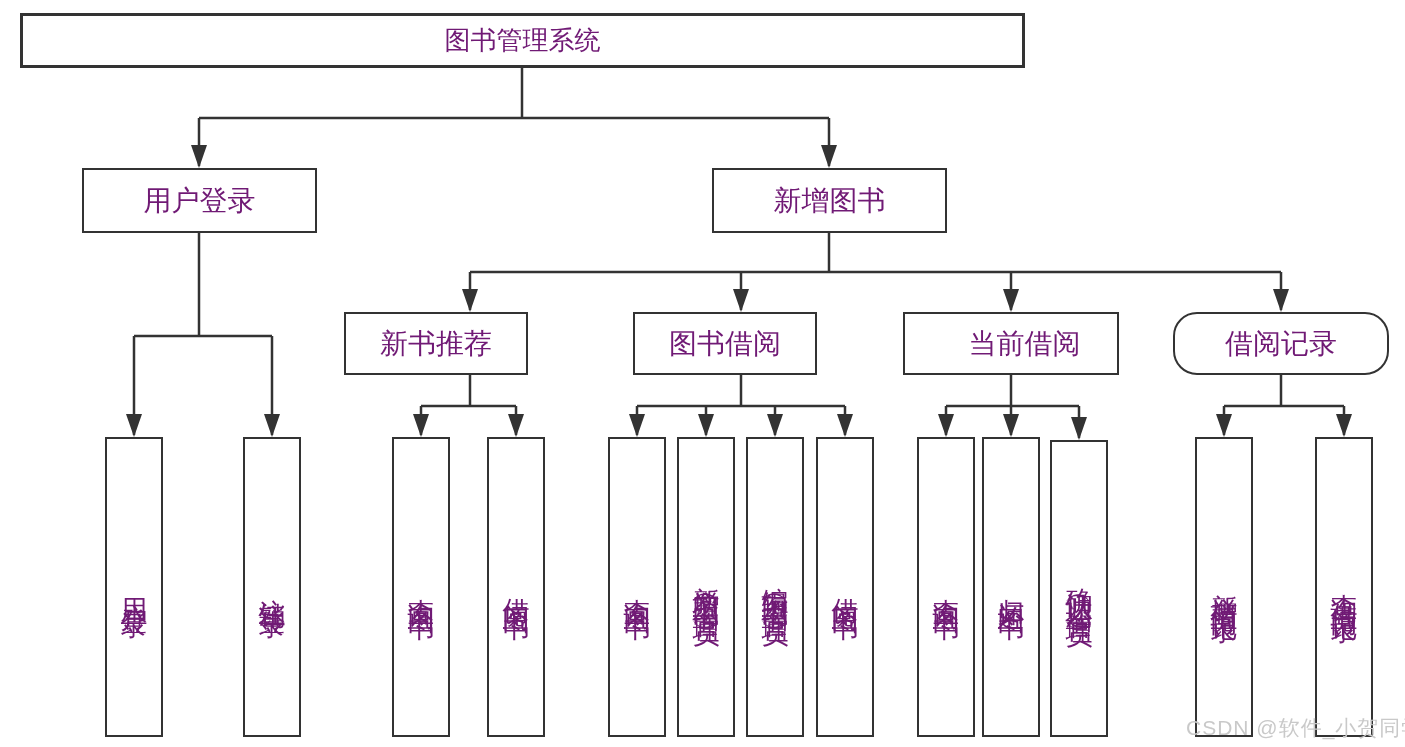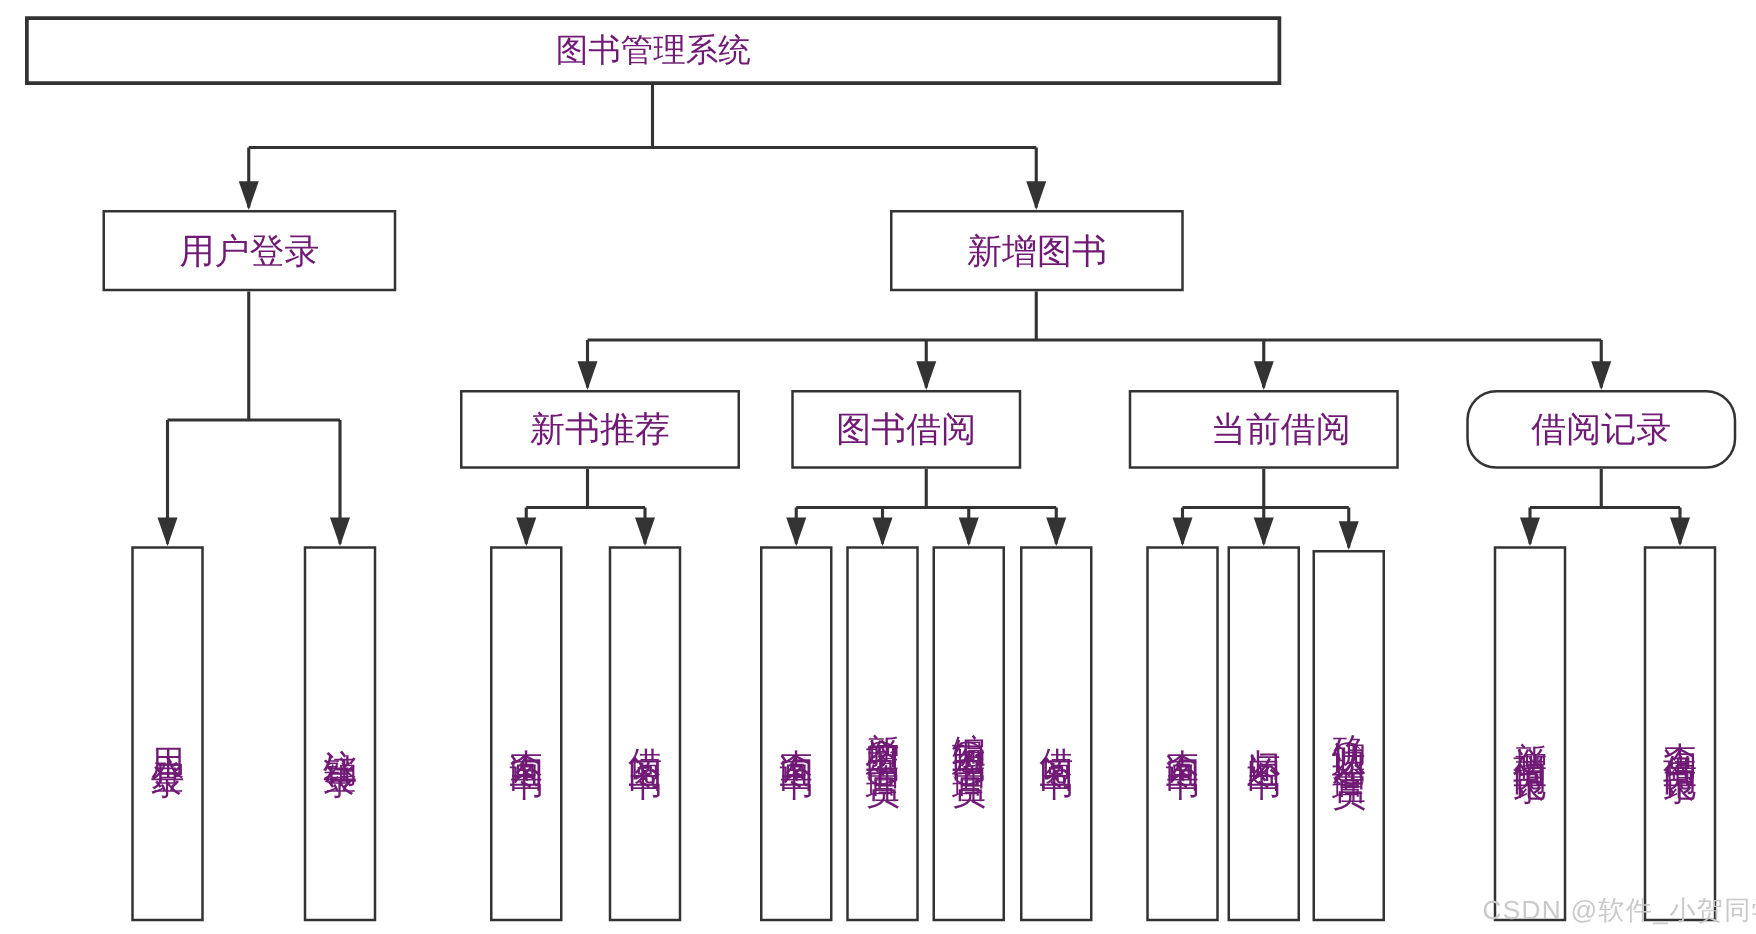--- a/index.html
+++ b/index.html
@@ -130,21 +130,21 @@
       <polygon points="1216,414 1232,414 1224,437"></polygon>
       <polygon points="1336,414 1352,414 1344,437"></polygon>
     </g>
   </svg>
 
   <div class="box root-box" style="left:20px; top:13px; width:1005px; height:55px;">图书管理系统</div>
 
   <div class="box h-box" style="left:82px; top:168px; width:235px; height:65px;">用户登录</div>
   <div class="box h-box" style="left:712px; top:168px; width:235px; height:65px;">新增图书</div>
 
-  <div class="box h-box" style="left:368px; top:312px; width:224px; height:63px;">新书推荐</div>
+  <div class="box h-box" style="left:344px; top:312px; width:184px; height:63px;">新书推荐</div>
   <div class="box h-box" style="left:633px; top:312px; width:184px; height:63px;">图书借阅</div>
   <div class="box h-box" style="left:903px; top:312px; width:216px; height:63px;padding-left:27px;">当前借阅</div>
   <div class="box h-box" style="left:1173px; top:312px; width:216px; height:63px;border-radius:24px;">借阅记录</div>
 
   <div class="box v-box" style="left:105px; top:437px; width:58px; height:300px;">用户登录</div>
   <div class="box v-box" style="left:243px; top:437px; width:58px; height:300px;">注销登录</div>
 
   <div class="box v-box" style="left:392px; top:437px; width:58px; height:300px;">查询图书</div>
   <div class="box v-box" style="left:487px; top:437px; width:58px; height:300px;">借阅图书</div>
 

